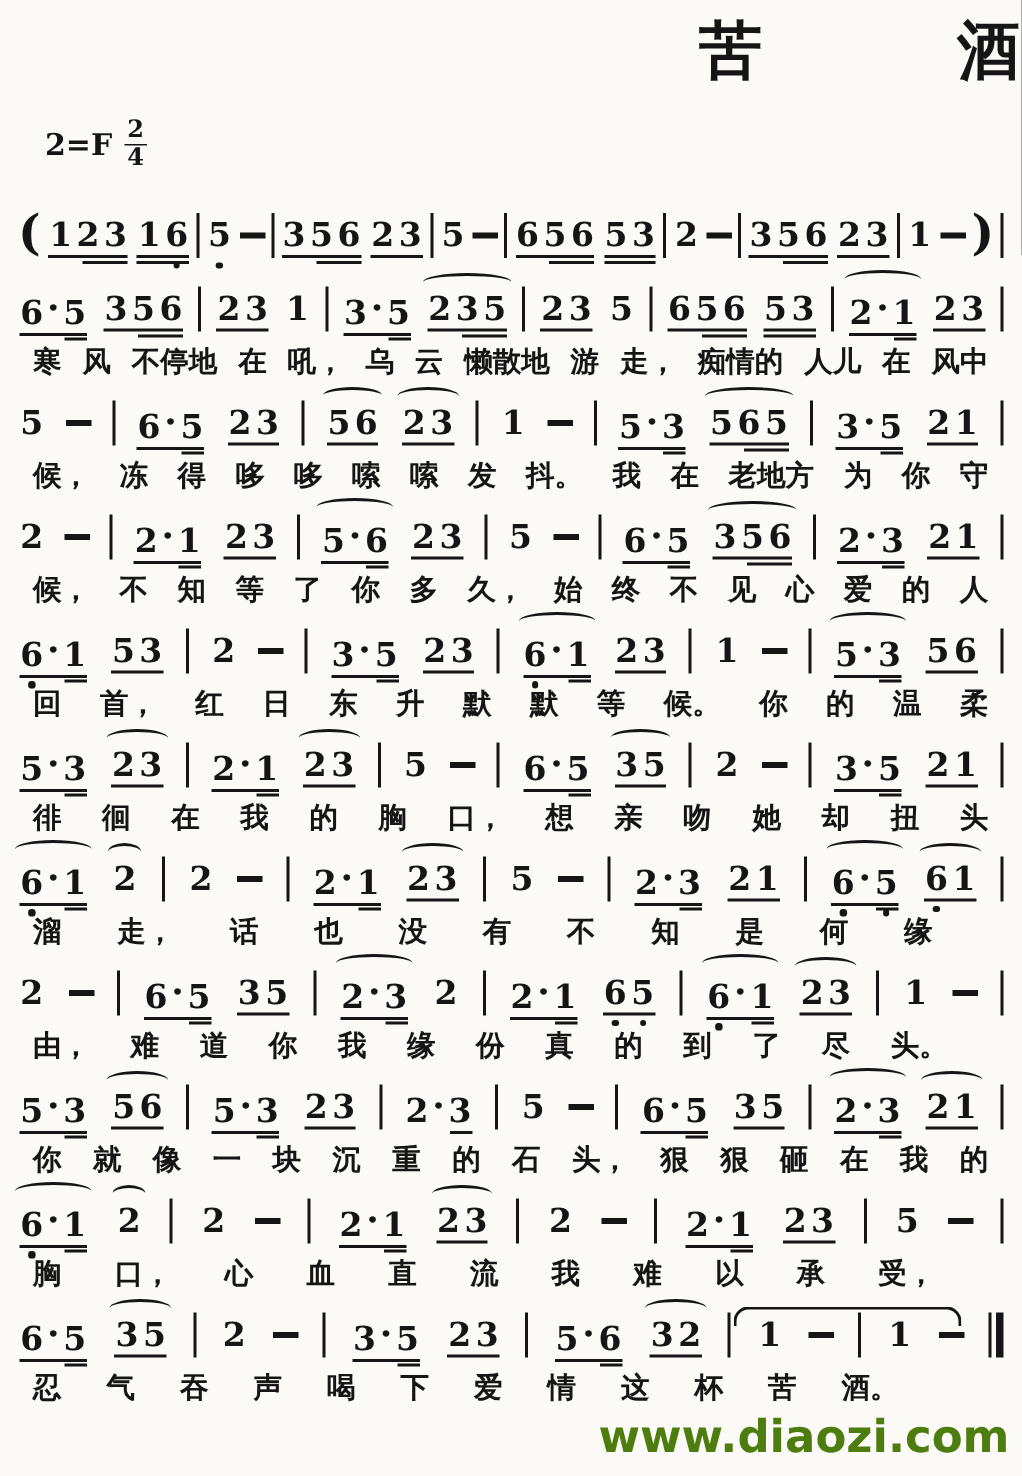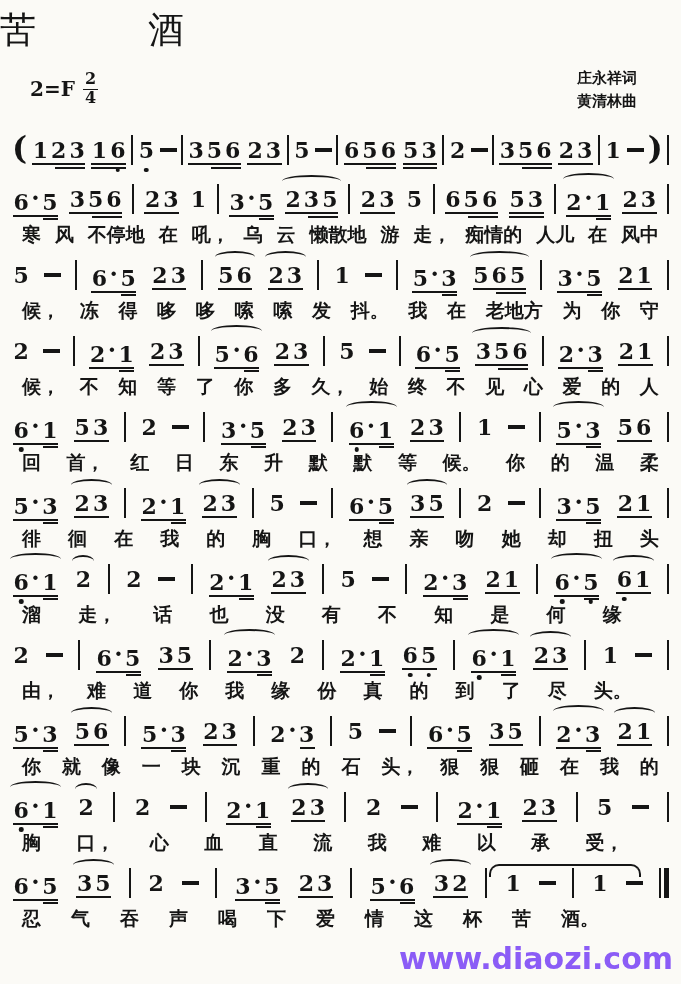--- a/index.html
+++ b/index.html
@@ -1,18 +1,18 @@
 <!DOCTYPE html>
 <html><head>
 <meta charset="utf-8">
 <style>
   html,body{margin:0;padding:0;background:#777;}
   .page{width:681px;height:984px;position:relative;overflow:hidden;background:#fbfaf6;
         color:#151515;font-family:"DejaVu Serif","Liberation Serif",serif;margin:0 auto;}
-  .title{text-align:left;font-weight:normal;font-size:36px;letter-spacing:1px;padding-top:6px;
+  .title{text-align:right;font-weight:bold;font-size:42px;letter-spacing:1px;padding-top:6px;
          white-space:pre;font-family:"DejaVu Sans","Liberation Sans",sans-serif;}
   .header-row{position:relative;height:62px;margin-top:12px;}
   .keysig{position:absolute;left:30px;top:4px;display:flex;align-items:center;gap:8px;
           font-weight:bold;font-size:20px;}
   .meter{display:inline-flex;flex-direction:column;align-items:center;font-size:16px;
          font-weight:bold;line-height:1.05;}
   .meter-top{border-bottom:1.6px solid #151515;padding:0 2px 1px;}
   .credits{position:absolute;right:44px;top:0;font-size:15px;line-height:1.55;font-weight:600;
            font-family:"DejaVu Sans","Liberation Sans",sans-serif;}
   .tempo-row{display:flex;align-items:center;gap:26px;margin:6px 0 4px 36px;height:20px;
@@ -37,40 +37,36 @@
   .paren{font-size:32px;font-weight:700;line-height:1;transform:translateY(-2px);}
   .finalbar{display:flex;gap:3px;align-items:center;height:30px;flex:none;}
   .finalbar .thin{width:2px;height:30px;background:#151515;}
   .finalbar .thick{width:5px;height:30px;background:#151515;}
   .end-tie{position:absolute;right:34px;top:2px;width:148px;height:11px;
            border-top:2.5px solid #151515;border-left:2.5px solid #151515;
            border-right:2.5px solid #151515;border-radius:10px 10px 0 0;}
   .wm-name{position:absolute;right:16px;bottom:46px;font-size:46px;font-weight:bold;
            color:#a3a3a3;opacity:.85;letter-spacing:3px;
            font-family:"DejaVu Sans","Liberation Sans",sans-serif;}
-  .wm-url{position:absolute;right:8px;bottom:8px;font-size:30px;font-weight:bold;color:#8b5cf6;
+  .wm-url{position:absolute;right:8px;bottom:8px;font-size:30px;font-weight:bold;color:#4d7c0f;
           font-family:"DejaVu Sans","Liberation Sans",sans-serif;}
 </style>
 </head>
 <body>
 
 <div class="page">
   <div class="title">苦　　　酒</div>
 
   <div class="header-row">
     <div class="keysig">
       <span>2=F</span>
       <span class="meter">
         <span class="meter-top">2</span>
         <span>4</span>
       </span>
-    </div>
-    <div class="credits">
-      <div>庄永祥词</div>
-      <div>黄清林曲</div>
     </div>
   </div>
 
 
   <div class="music" id="music">
       <div class="system">
         <div class="notes-row">
           <div class="paren">(</div>
           <div class="group" style="display: inline-flex;">
             <div class="digit">1</div>

